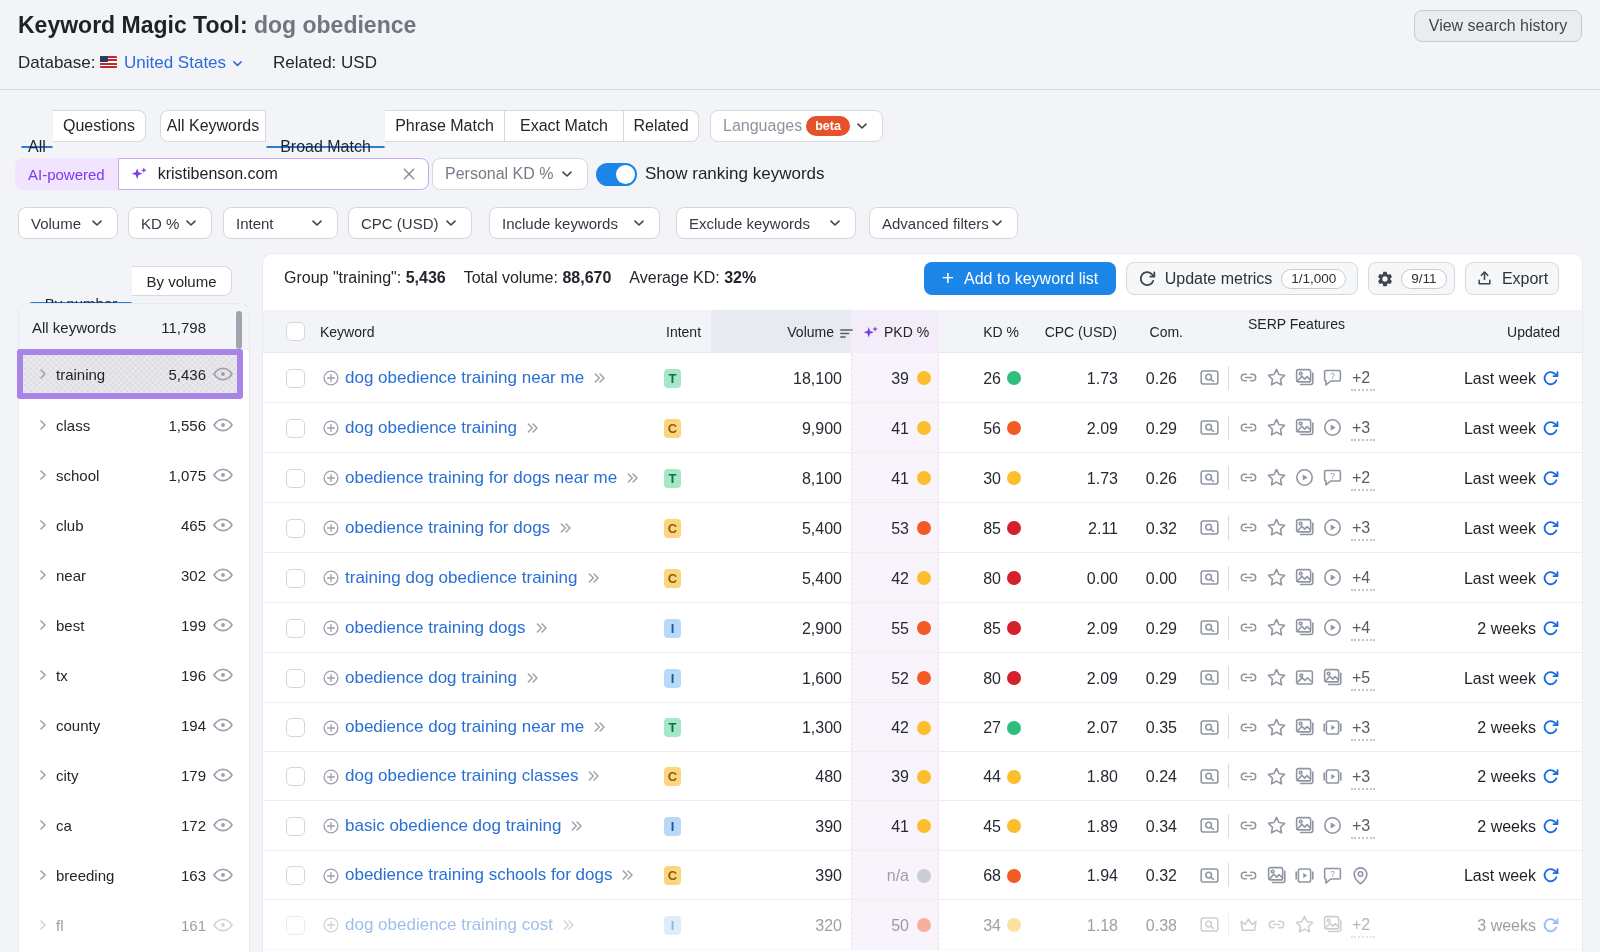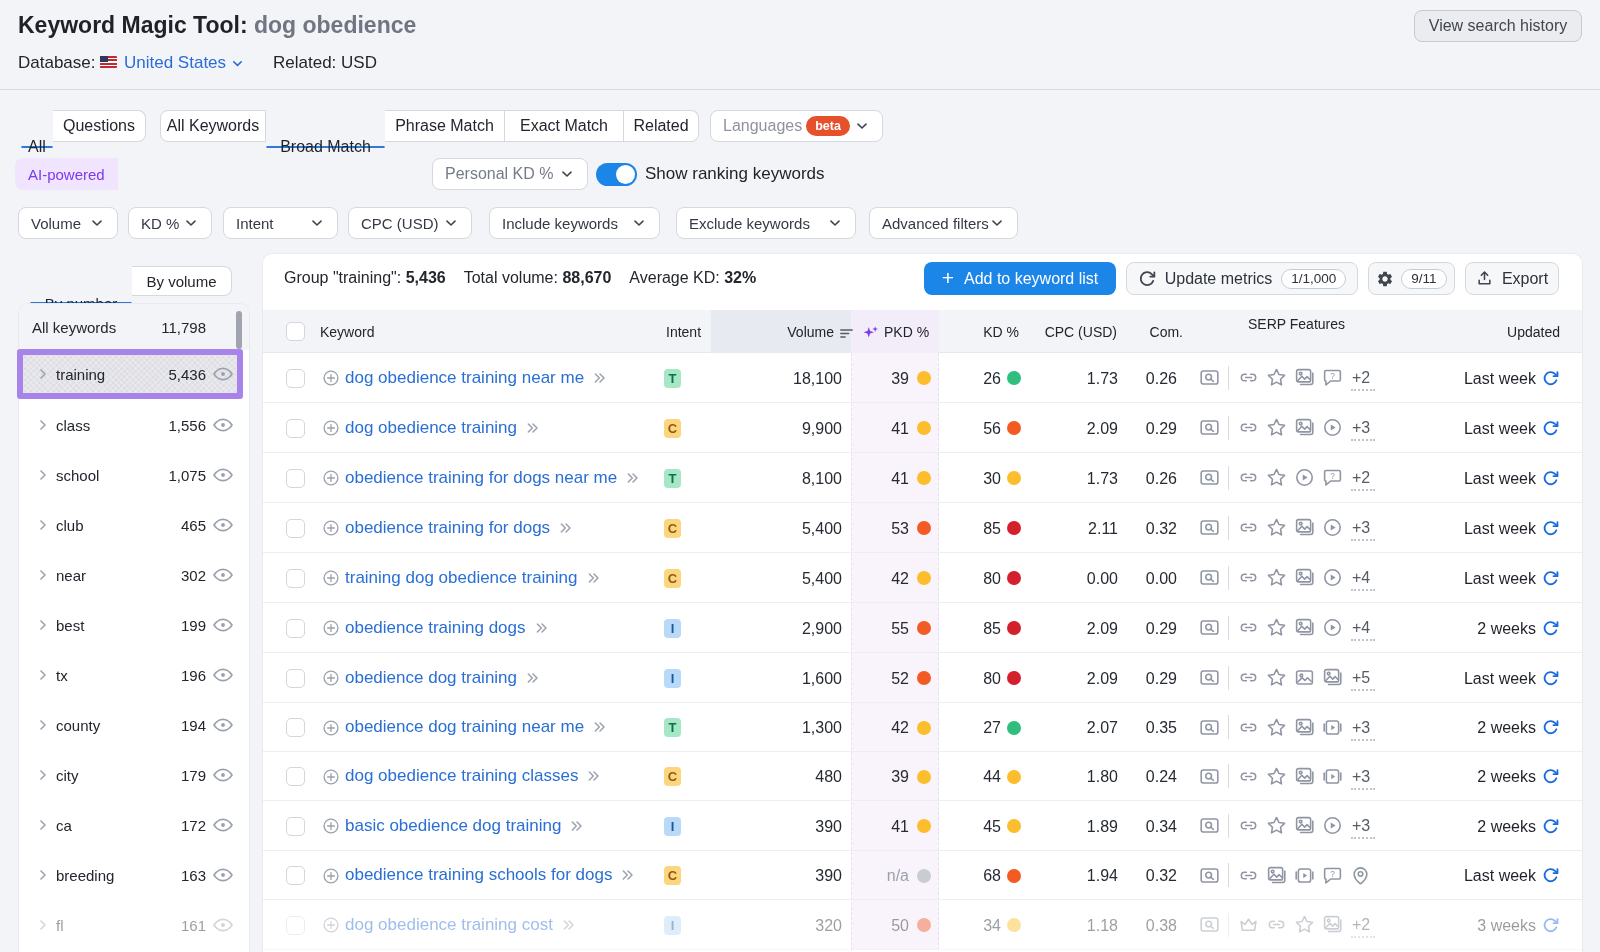--- a/index.html
+++ b/index.html
@@ -56,20 +56,31 @@
   </div>
 <div class="drop" style="left:710px;top:110px;width:173px;font-size:16px;">
     <span style="color:#8f939e;">Languages</span>
 <span style="background:#e4512a;color:#fff;font-size:12.5px;font-weight:700;border-radius:999px;padding:3px 9px;">beta</span>
     <svg width="16" height="16" viewBox="0 0 24 24" fill="none" stroke="#40454f" stroke-width="2.4" stroke-linecap="round" stroke-linejoin="round">
       <polyline points="6 9.2 12 15 18 9.2"></polyline>
     </svg>
   </div>
 <div class="abs" style="left:15px;top:158px;height:32px;display:flex;">
     <div style="background:#f0e4fe;color:#7c3aed;font-size:15px;font-weight:500;display:flex;align-items:center;padding:0 13px;border-radius:8px 0 0 8px;">AI-powered</div>
+    <div style="width:311px;background:#fff;border:1.5px solid #c9a5f3;border-radius:0 8px 8px 0;display:flex;align-items:center;padding:0 11px;">
+      <svg width="19" height="19" viewBox="0 0 24 24" fill="#7c3aed">
+        <path d="M9 4l1.7 5.3L16 11l-5.3 1.7L9 18l-1.7-5.3L2 11l5.3-1.7z"></path>
+        <path d="M17.5 3l.95 2.8 2.8.95-2.8.95L17.5 10.5l-.95-2.8-2.8-.95 2.8-.95z"></path>
+      </svg>
+      <span style="font-size:16px;color:#1d2026;margin-left:9px;flex:1;">kristibenson.com</span>
+      <svg width="16" height="16" viewBox="0 0 24 24" fill="none" stroke="#878d98" stroke-width="2.2" stroke-linecap="round">
+        <line x1="5" y1="5" x2="19" y2="19"></line>
+        <line x1="19" y1="5" x2="5" y2="19"></line>
+      </svg>
+    </div>
   </div>
 <div class="drop" style="left:432px;top:158px;width:156px;font-size:16px;">
     <span style="color:#767c87;">Personal KD %</span>
     <svg width="16" height="16" viewBox="0 0 24 24" fill="none" stroke="#40454f" stroke-width="2.4" stroke-linecap="round" stroke-linejoin="round">
       <polyline points="6 9.2 12 15 18 9.2"></polyline>
     </svg>
   </div>
 <div class="abs" style="left:596px;top:163px;width:41px;height:23px;border-radius:12px;background:#1b86e8;">
     <span style="position:absolute;right:2px;top:2px;width:19px;height:19px;border-radius:50%;background:#fff;"></span>
   </div>

